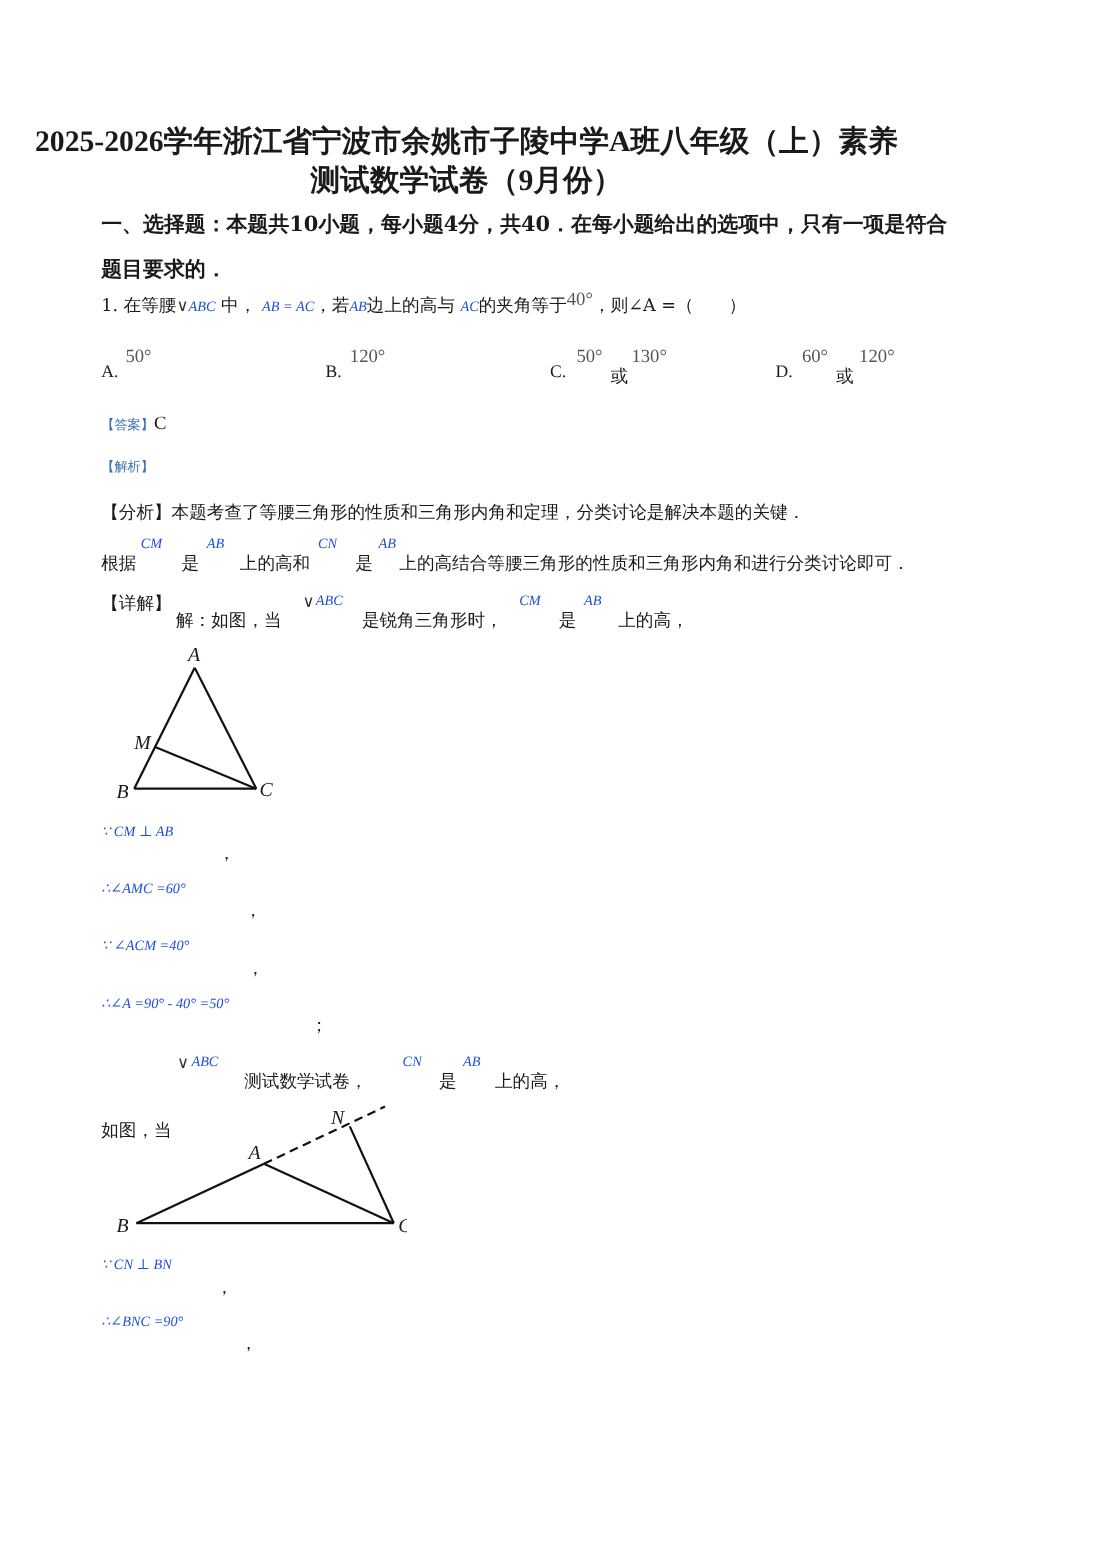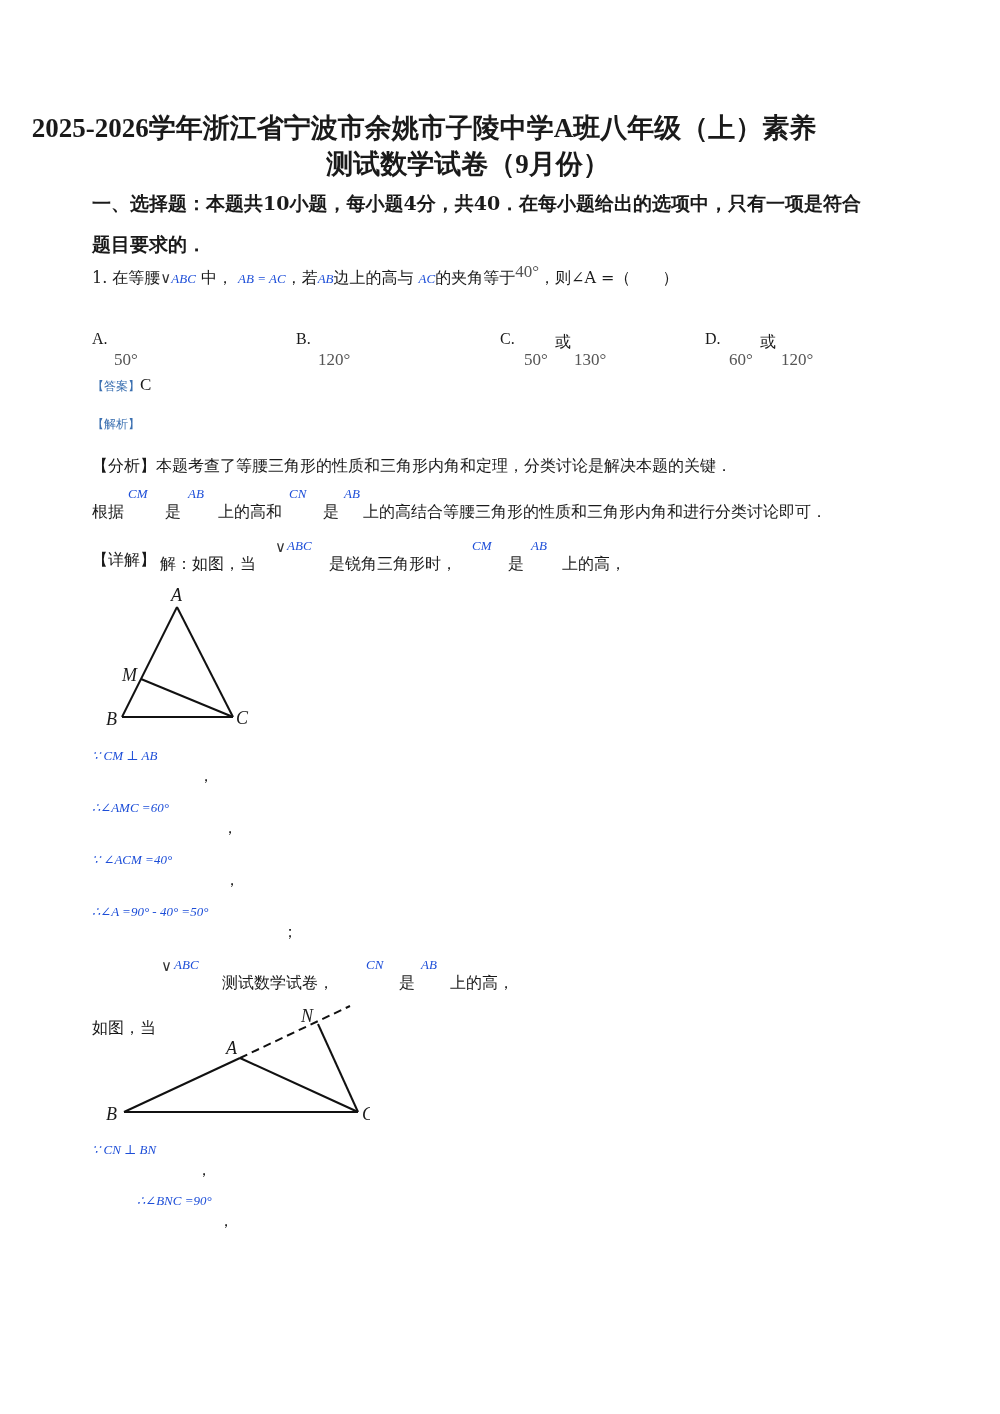--- a/index.html
+++ b/index.html
@@ -11,31 +11,31 @@
   .title {
     font-family: "Liberation Serif", "DejaVu Serif", serif;
     font-weight: bold; font-size: 27px; left: 0; width: 848px; text-align: center;
   }
   .section { font-weight: bold; font-size: 19px; }
   .body-text { font-size: 16px; }
   .math {
     font-family: "Liberation Serif", "DejaVu Serif", serif;
     font-style: italic; color: #1d4ed8; font-size: 13px;
   }
-  .num { font-family: "Liberation Serif", serif; color: #555; font-size: 17px; margin-top: 36px; }
+  .num { font-family: "Liberation Serif", serif; color: #555; font-size: 17px; }
   .label-blue { color: #3a6fb0; font-size: 12px; }
   .vee { font-style: normal; font-family: "DejaVu Sans", sans-serif; font-size: 15px; color:#333;}
   .optlabel { font-family: "Liberation Serif", serif; font-size: 16px; }
   svg text { font-family: "Liberation Serif", "DejaVu Serif", serif; font-style: italic; font-size: 18px; fill: #1a1a1a; }
 </style>
 </head>
 <body>
 
 <div class="abs title" style="top:110px;">2025-2026学年浙江省宁波市余姚市子陵中学A班八年级（上）素养</div>
-<div class="abs title" style="top:146px;margin-left:44px;">测试数学试卷（9月份）</div>
+<div class="abs title" style="top:146px;">测试数学试卷（9月份）</div>
 
 <div class="abs section" style="left:92px; top:191px;text-align:right;">一、选择题：本题共10小题，每小题4分，共40．在每小题给出的选项中，只有一项是符合</div>
 <div class="abs section" style="left:92px; top:232px;">题目要求的．</div>
 
 <div class="abs body-text" style="left:92px; top:268px;">
   <span>1.</span>
   <span>在等腰</span><span class="vee">∨</span><span class="math">ABC</span>
   <span>中，</span>
   <span class="math">AB = AC</span><span>，若</span><span class="math">AB</span><span>边上的高与</span>
   <span class="math">AC</span><span>的夹角等于</span><span class="num" style="position:relative; top:-6px;">40°</span><span>，则∠A =（　　）</span>
@@ -76,21 +76,21 @@
   <span style="position:absolute; left:73px; top:16px;">是</span>
   <span class="math" style="position:absolute; left:96px; top:0;">AB</span>
   <span style="position:absolute; left:126px; top:16px;">上的高和</span>
   <span class="math" style="position:absolute; left:197px; top:0;">CN</span>
   <span style="position:absolute; left:231px; top:16px;">是</span>
   <span class="math" style="position:absolute; left:252px; top:0;">AB</span>
   <span style="position:absolute; left:271px; top:16px;">上的高结合等腰三角形的性质和三角形内角和进行分类讨论即可．</span>
 </div>
 
 <div class="abs body-text" style="left:92px; top:538px; height:40px;">
-  <span style="position:absolute; left:0; top:12px;">【详解】</span>
+  <span style="position:absolute; left:0; top:1px;">【详解】</span>
   <span style="position:absolute; left:68px; top:16px;">解：如图，当</span>
   <span class="vee" style="position:absolute; left:183px; top:0;">∨</span>
     <span class="math" style="position:absolute; left:195px; top:0;">ABC</span>
   <span style="position:absolute; left:237px; top:16px;">是锐角三角形时，</span>
   <span class="math" style="position:absolute; left:380px; top:0;">CM</span>
   <span style="position:absolute; left:416px; top:16px;">是</span>
   <span class="math" style="position:absolute; left:439px; top:0;">AB</span>
   <span style="position:absolute; left:470px; top:16px;">上的高，</span>
 </div>
 
@@ -132,14 +132,14 @@
   <line x1="140" y1="60" x2="250" y2="8" stroke="#111" stroke-width="2" stroke-dasharray="8,5"></line>
   <line x1="218" y1="26" x2="258" y2="114" stroke="#111" stroke-width="2"></line>
   <text x="126" y="56">A</text>
   <text x="201" y="24">N</text>
   <text x="6" y="122">B</text>
   <text x="262" y="122">C</text>
 </svg>
 
 <div class="abs math" style="left:92px; top:1142px;">∵ CN ⊥ BN</div>
 <div class="abs body-text" style="left:196px; top:1160px;">，</div>
-<div class="abs math" style="left:92px; top:1193px;margin-left:45px;">∴∠BNC =90°</div>
+<div class="abs math" style="left:92px; top:1193px;">∴∠BNC =90°</div>
 <div class="abs body-text" style="left:218px; top:1211px;">，</div>
 
 </body></html>

